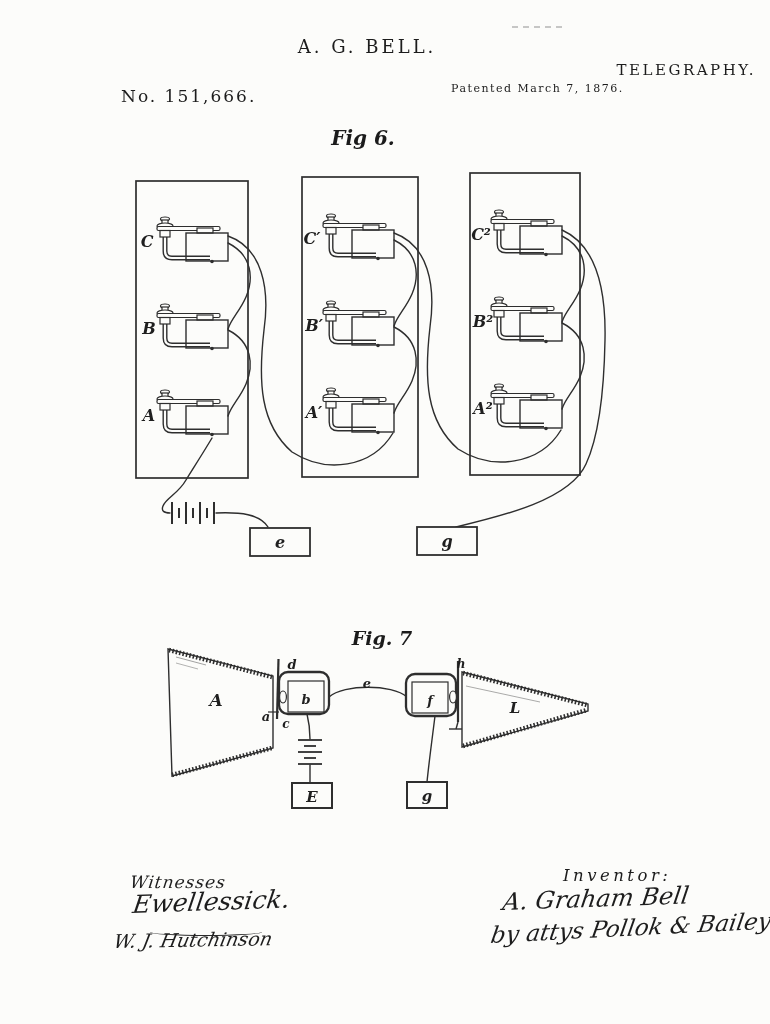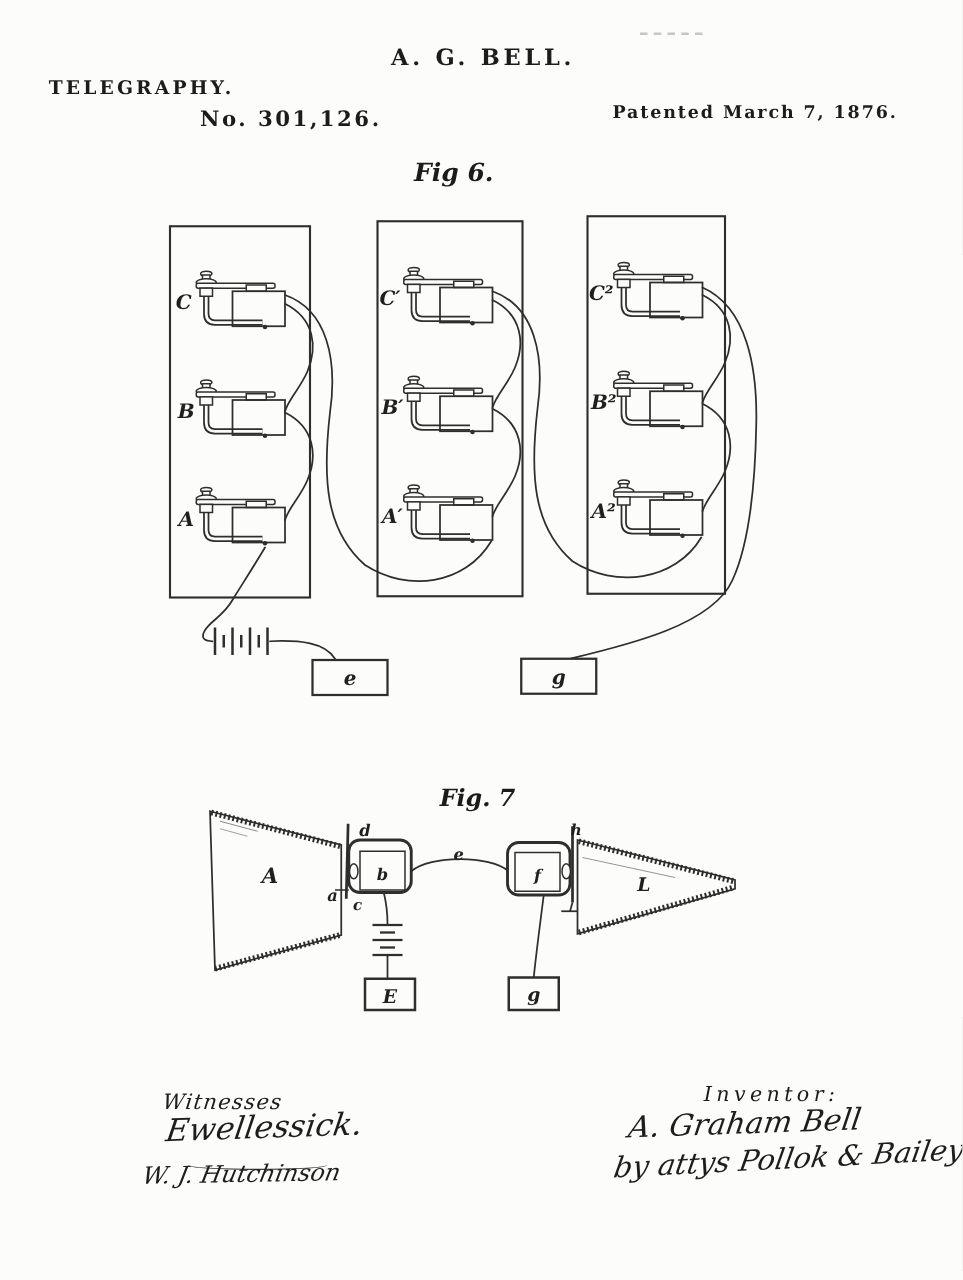--- a/index.html
+++ b/index.html
@@ -1,23 +1,23 @@
 <!DOCTYPE html>
 <html><head>
 <meta charset="utf-8">
 <style>
   html,body{margin:0;padding:0;background:#e9e9e7;}
   .page{position:relative;width:770px;height:1024px;background:#fcfcfa;overflow:hidden;
         font-family:"DejaVu Serif", serif;color:#222;}
   .abs{position:absolute;white-space:nowrap;}
-  .typ{font-weight:bold;color:#1c1c1c;margin-left:39px;}
+  .typ{font-weight:normal;color:#1c1c1c;}
   .doc-author{top:36px;left:0;right:36px;text-align:center;font-size:18px;letter-spacing:3px;}
-  .doc-title{top:61px;left:0;right:14px;text-align:left;font-size:15px;letter-spacing:2.5px;}
+  .doc-title{top:61px;left:0;right:14px;text-align:right;font-size:15px;letter-spacing:2.5px;}
   .patent-no{top:86px;left:121px;font-size:17px;letter-spacing:2px;}
-  .patent-date{top:82px;left:451px;font-size:14px;letter-spacing:1.5px;}
+  .patent-date{top:82px;left:451px;font-size:11px;letter-spacing:1.5px;}
   .script{font-style:italic;color:#1d1d1d;transform:skewX(-7deg);transform-origin:left bottom;}
   .wit-head{top:872px;left:129px;font-size:17px;letter-spacing:1px;}
   .wit-sig1{top:890px;left:131px;font-size:25px;transform:skewX(-10deg) rotate(-2deg);}
   .wit-under{top:928px;left:150px;width:112px;height:7px;border-bottom:1.6px solid #2b2b2b;border-radius:50%;}
   .wit-sig2{top:930px;left:112px;font-size:19px;transform:skewX(-12deg) rotate(-1deg);}
   .inv-head{top:866px;left:563px;font-size:16.5px;letter-spacing:3.5px;font-style:italic;color:#1c1c1c;text-align:right;}
   .inv-sig{top:888px;left:501px;font-size:24px;transform:skewX(-10deg) rotate(-2deg);}
   .atty-sig{top:922px;left:489px;font-size:23px;transform:skewX(-12deg) rotate(-3deg);}
   svg.drawing{position:absolute;left:0;top:0;}
   svg .lbl{font-family:"DejaVu Serif",serif;font-style:italic;font-weight:bold;fill:#1f1f1f;}
@@ -28,21 +28,21 @@
   svg .hatchline{fill:none;stroke:#2e2e2e;stroke-width:4.6;stroke-dasharray:1.6 1.9;}
   .artifact{top:26px;left:512px;width:50px;height:3px;border-top:2px dashed #9a9a9a;opacity:.55;}
 </style>
 </head>
 <body>
 
 <div class="page">
 
   <div class="abs typ doc-author">A. G. BELL.</div>
   <div class="abs typ doc-title">TELEGRAPHY.</div>
-  <div class="abs typ patent-no">No. 301,126.</div>
+  <div class="abs typ patent-no">No. 151,666.</div>
   <div class="abs typ patent-date">Patented March 7, 1876.</div>
   <div class="abs artifact"></div>
 
   <svg class="drawing" width="770" height="1024" viewBox="0 0 770 1024">
     <defs>
       <pattern id="coilH" width="4" height="3.4" patternUnits="userSpaceOnUse">
         <rect width="4" height="3.4" fill="#f3f2ec"></rect>
         <rect y="0.8" width="4" height="1.6" fill="#3c3c3c"></rect>
       </pattern>
       <pattern id="coilV" width="3.4" height="4" patternUnits="userSpaceOnUse">

